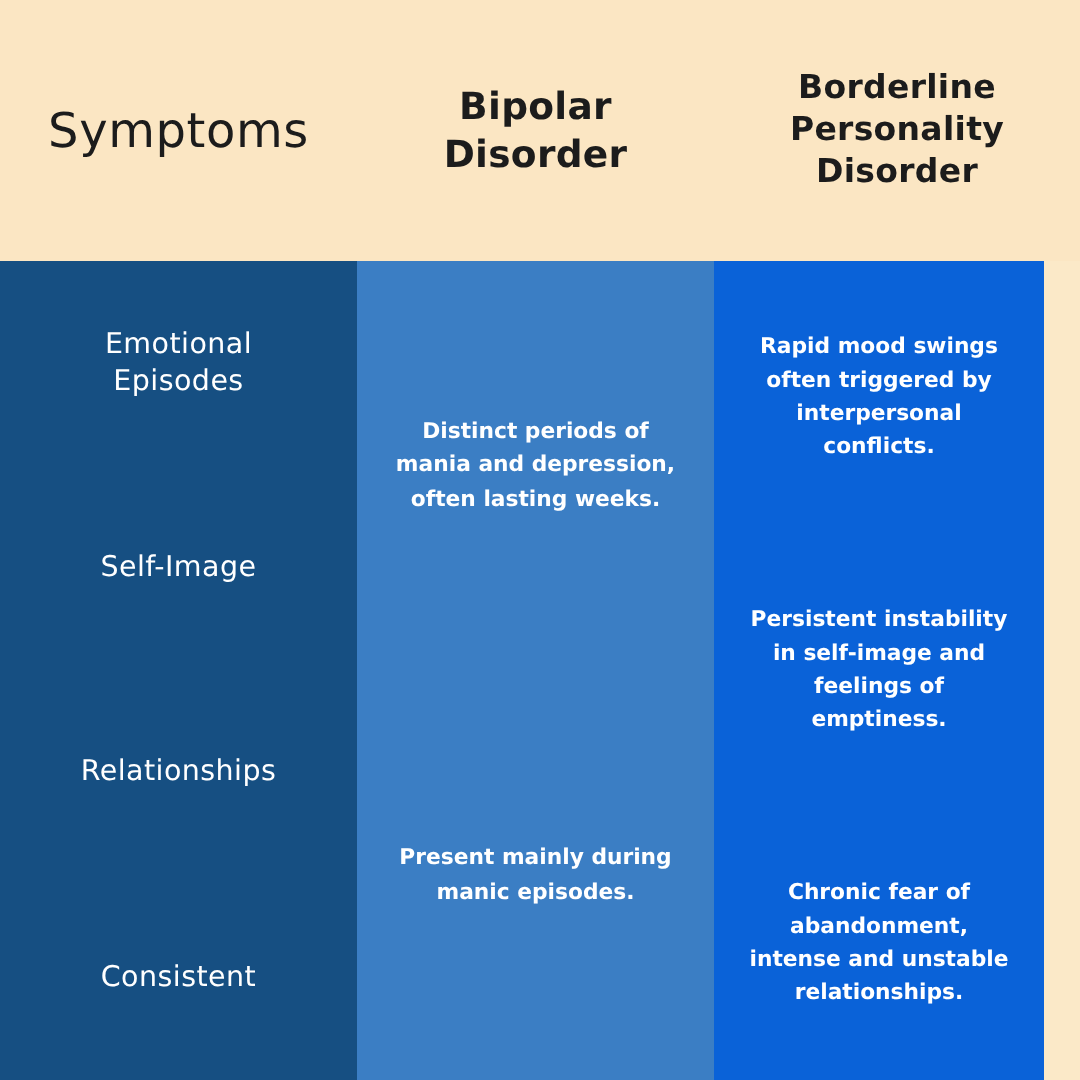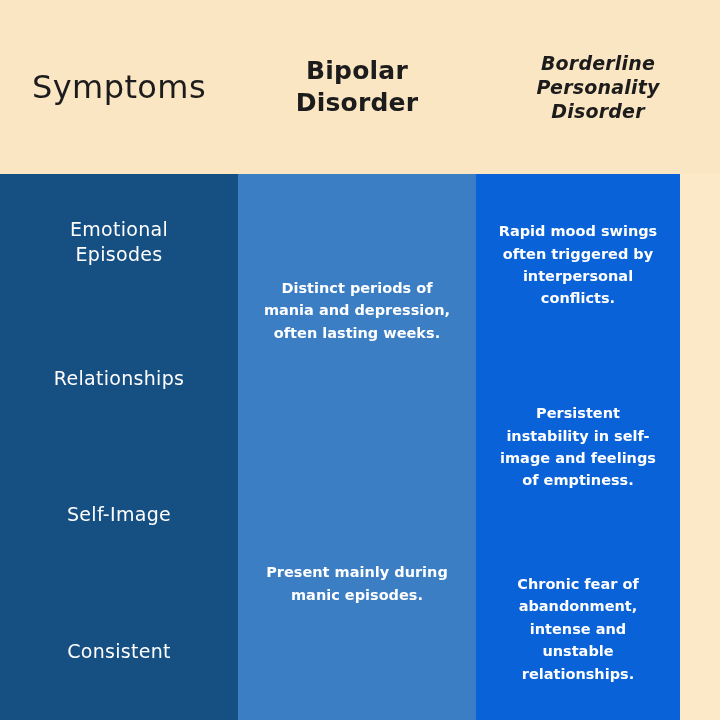--- a/index.html
+++ b/index.html
@@ -53,24 +53,23 @@
   .header-cell.symptoms {
     font-size: 32px;
     letter-spacing: 0.4px;
   }
   .header-cell.bipolar {
     font-size: 25px;
     font-weight: bold;
     letter-spacing: 0.2px;
   }
   .header-cell.bpd {
-    font-size: 19px;
+    font-size: 22px;
     font-weight: bold;
     letter-spacing: 0.2px;
-    font-style: italic;
   }
   
   .body-area {
     flex: 1 1 auto;
     display: flex;
     position: relative;
   }
   .panel {
     box-sizing: border-box;
     display: flex;
@@ -78,21 +77,21 @@
   }
   .panel-symptoms {
     width: 238px;
     background: #164f82;
   }
   .panel-bipolar {
     width: 238px;
     background: #3b7ec4;
   }
   .panel-bpd {
-    width: 204px;
+    width: 220px;
     background: #0a62d8;
   }
   .row-cell {
     flex: 1 1 0;
     display: flex;
     align-items: center;
     justify-content: center;
     text-align: center;
     color: #ffffff;
     box-sizing: border-box;
@@ -130,24 +129,24 @@
   </div>
 
   <div class="body-area">
 
     <div class="panel panel-symptoms">
       <div class="row-cell">
         <span class="cell-text" style="white-space: pre-line;">Emotional
 Episodes</span>
       </div>
       <div class="row-cell">
-        <span class="cell-text">Relationships</span>
+        <span class="cell-text">Self-Image</span>
       </div>
       <div class="row-cell">
-        <span class="cell-text">Self-Image</span>
+        <span class="cell-text">Relationships</span>
       </div>
       <div class="row-cell">
         <span class="cell-text">Consistent</span>
       </div>
     </div>
 
     <div class="panel panel-bipolar">
       <div class="row-cell">
         <span class="cell-text">Distinct periods of mania and depression, often lasting weeks.</span>
       </div>

